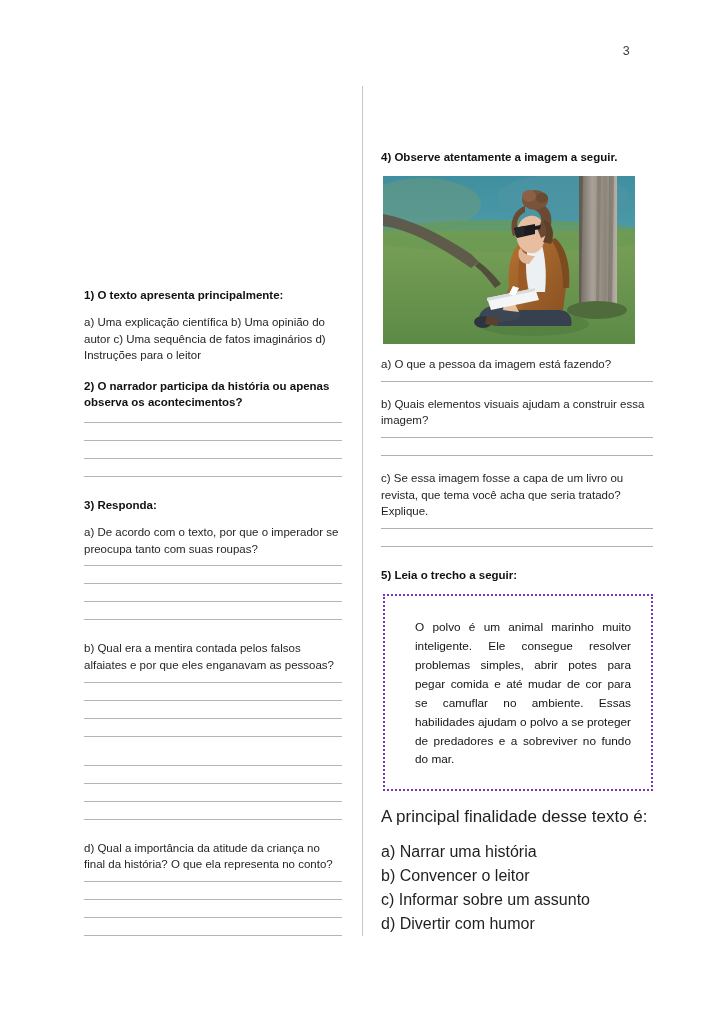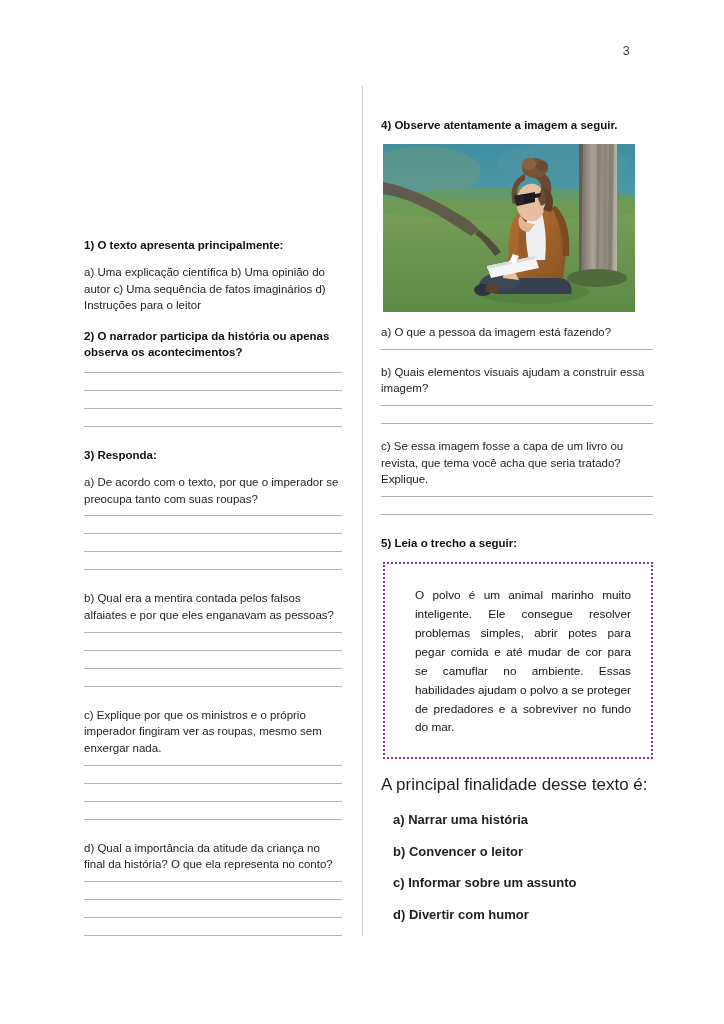--- a/index.html
+++ b/index.html
@@ -93,25 +93,24 @@
     background: #ffffff;
   }
   .excerpt-text {
     font-size: 11.8px;
     line-height: 1.6;
     text-align: justify;
     color: #141414;
     margin: 0;
   }
   .opt {
-    font-size: 13px;
+    font-size: 16px;
     line-height: 1.5;
-    margin: 12px;
+    margin: 0;
     color: #1f1f1f;
-    font-weight: bold;
   }
   .lead {
     font-size: 17px;
     line-height: 1.45;
     margin: 0 0 10px 0;
     color: #1f1f1f;
   }
 </style>
 </head>
 <body>
@@ -154,21 +153,20 @@
       <div class="q-text">b) Qual era a mentira contada pelos falsos alfaiates e por que eles enganavam as pessoas?</div>
       <div class="lines">
         <div class="ln"></div>
         <div class="ln"></div>
         <div class="ln"></div>
         <div class="ln"></div>
       </div>
 
       <div class="gap-lg"></div>
 
-      <div class="q-text">c) Explique por que os ministros e o próprio imperador fingiram ver as roupas, mesmo sem enxergar nada.</div>
       <div class="lines">
         <div class="ln"></div>
         <div class="ln"></div>
         <div class="ln"></div>
         <div class="ln"></div>
       </div>
 
       <div class="gap-lg"></div>
 
       <div class="q-text">d) Qual a importância da atitude da criança no final da história? O que ela representa no conto?</div>

